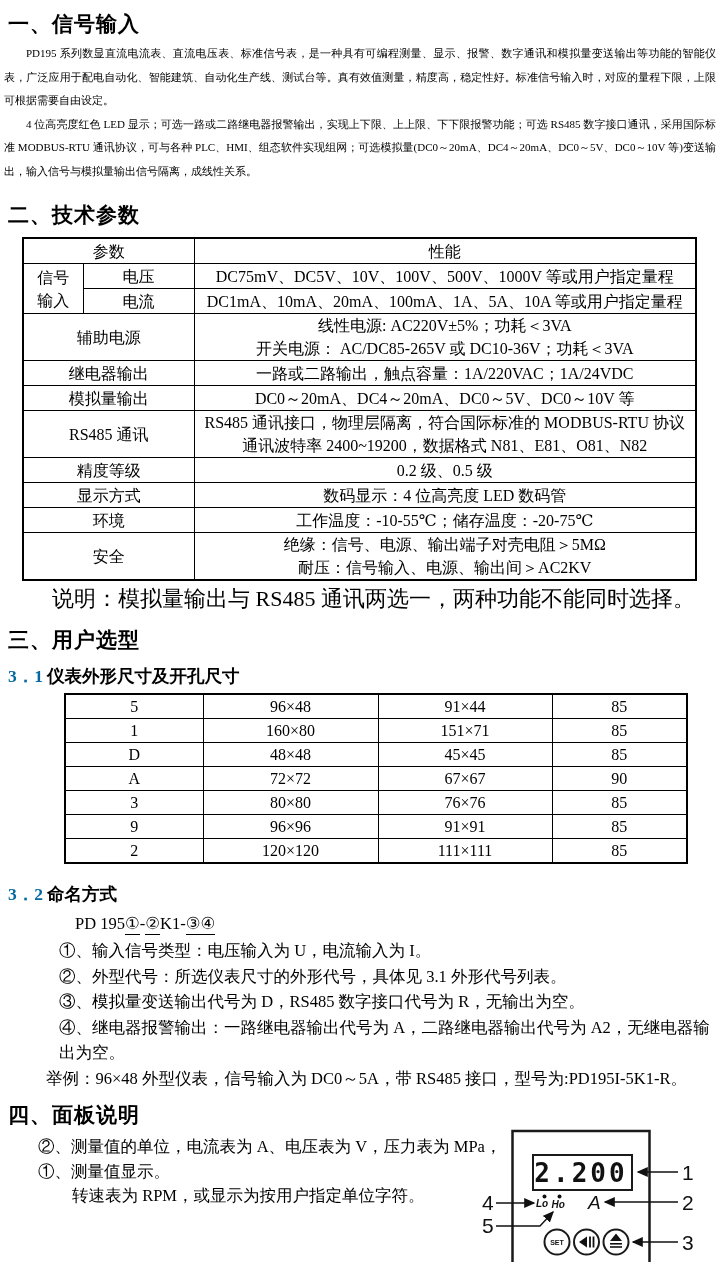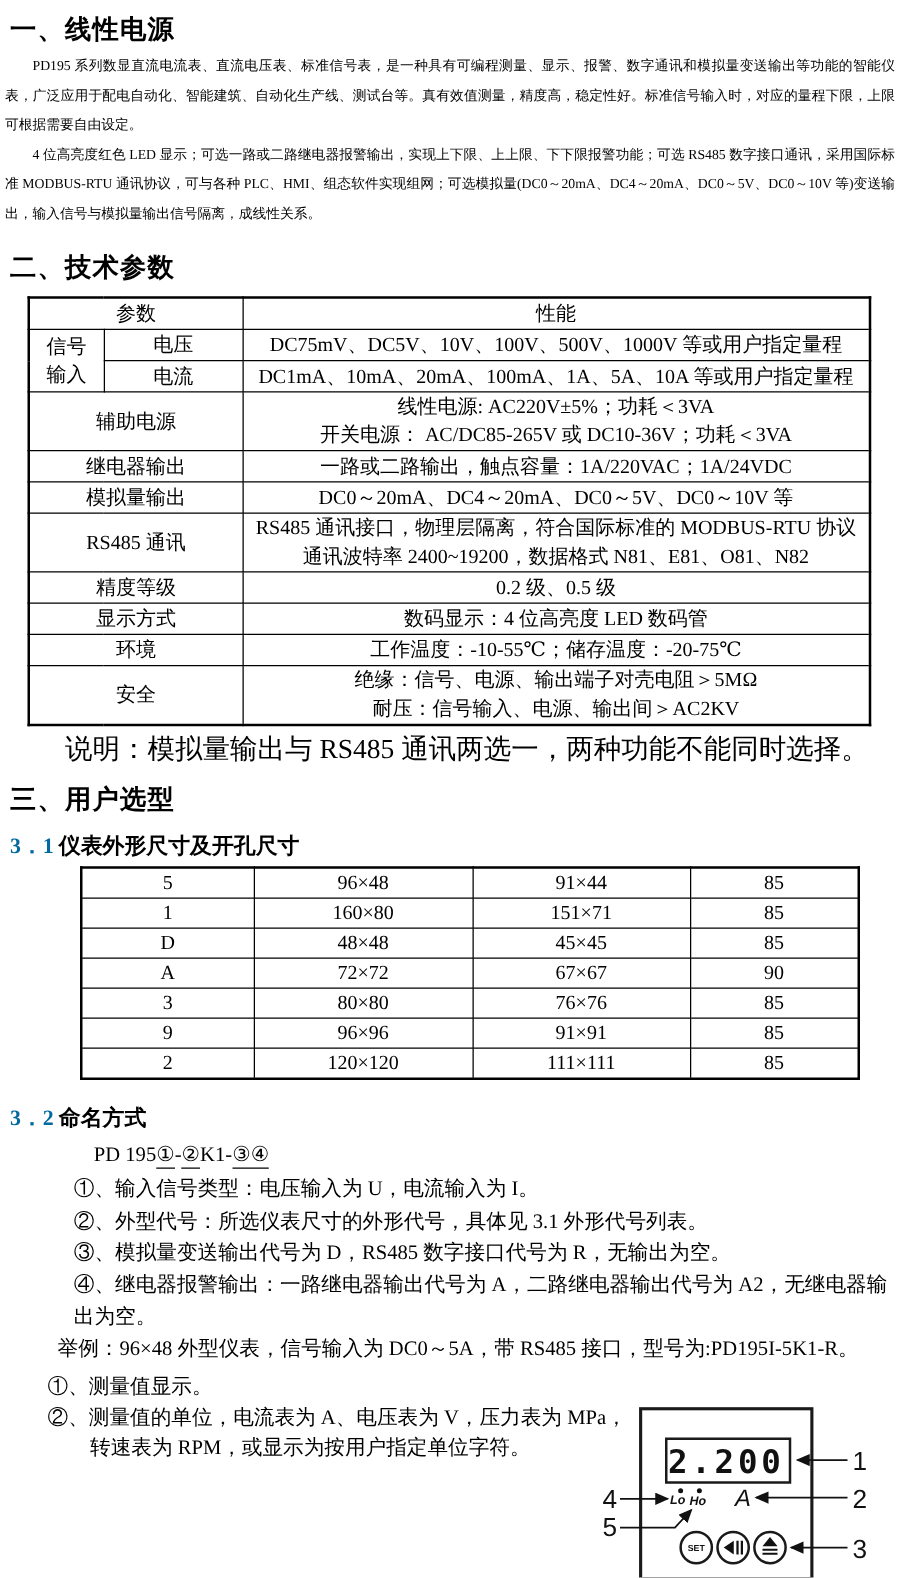--- a/index.html
+++ b/index.html
@@ -63,21 +63,21 @@
   .pln.cont{padding-left:34px;}
   svg.figure{position:absolute;left:480px;top:14px;}
   .seg{
     font-family:"DejaVu Sans Mono","Liberation Mono",monospace;
     font-weight:bold;letter-spacing:3px;
   }
 </style>
 </head>
 <body>
 
-<h1 class="h-sec" id="sec1-h">一、线性电源</h1>
+<h1 class="h-sec" id="sec1-h">一、信号输入</h1>
 <p class="body-p first">PD195 系列数显直流电流表、直流电压表、标准信号表，是一种具有可编程测量、显示、报警、数字通讯和模拟量变送输出等功能的智能仪表，广泛应用于配电自动化、智能建筑、自动化生产线、测试台等。真有效值测量，精度高，稳定性好。标准信号输入时，对应的量程下限，上限可根据需要自由设定。</p>
 <p class="body-p">4 位高亮度红色 LED 显示；可选一路或二路继电器报警输出，实现上下限、上上限、下下限报警功能；可选 RS485 数字接口通讯，采用国际标准 MODBUS-RTU 通讯协议，可与各种 PLC、HMI、组态软件实现组网；可选模拟量(DC0～20mA、DC4～20mA、DC0～5V、DC0～10V 等)变送输出，输入信号与模拟量输出信号隔离，成线性关系。</p>
 
 <h1 class="h-sec" id="sec2-h">二、技术参数</h1>
 
 <table class="specs">
   <colgroup>
       <col style="width:60px">
       <col style="width:111px">
       <col style="width:502px">
@@ -205,23 +205,24 @@
 
 <div class="model-line"><span>PD 195</span><span class="u">①</span><span>-</span><span class="u">②</span><span>K1-</span><span class="u">③④</span></div>
 
 <div class="mitem">①、输入信号类型：电压输入为 U，电流输入为 I。</div>
 <div class="mitem">②、外型代号：所选仪表尺寸的外形代号，具体见 3.1 外形代号列表。</div>
 <div class="mitem">③、模拟量变送输出代号为 D，RS485 数字接口代号为 R，无输出为空。</div>
 <div class="mitem">④、继电器报警输出：一路继电器输出代号为 A，二路继电器输出代号为 A2，无继电器输出为空。</div>
 <div class="example">举例：96×48 外型仪表，信号输入为 DC0～5A，带 RS485 接口，型号为:PD195I-5K1-R。</div>
 
 <div class="panel-wrap">
+  <h1 class="h-sec" id="sec4-h">四、面板说明</h1>
   <div class="plines">
+    <div class="pln">②、测量值的单位，电流表为 A、电压表为 V，压力表为 MPa，</div>
     <div class="pln">①、测量值显示。</div>
-    <div class="pln">②、测量值的单位，电流表为 A、电压表为 V，压力表为 MPa，</div>
     <div class="pln cont">转速表为 RPM，或显示为按用户指定单位字符。</div>
 
   </div>
 
   <svg class="figure" width="240" height="160" viewBox="0 0 240 160">
     <defs>
       <marker id="arr" markerWidth="9" markerHeight="9" refX="7" refY="3.5" orient="auto">
         <path d="M0,0 L8,3.5 L0,7 z" fill="#111"></path>
       </marker>
     </defs>

